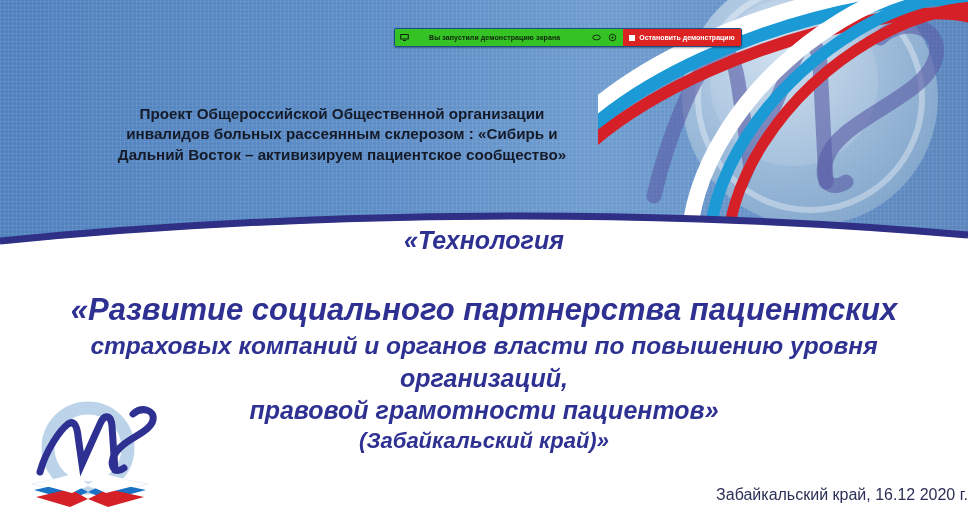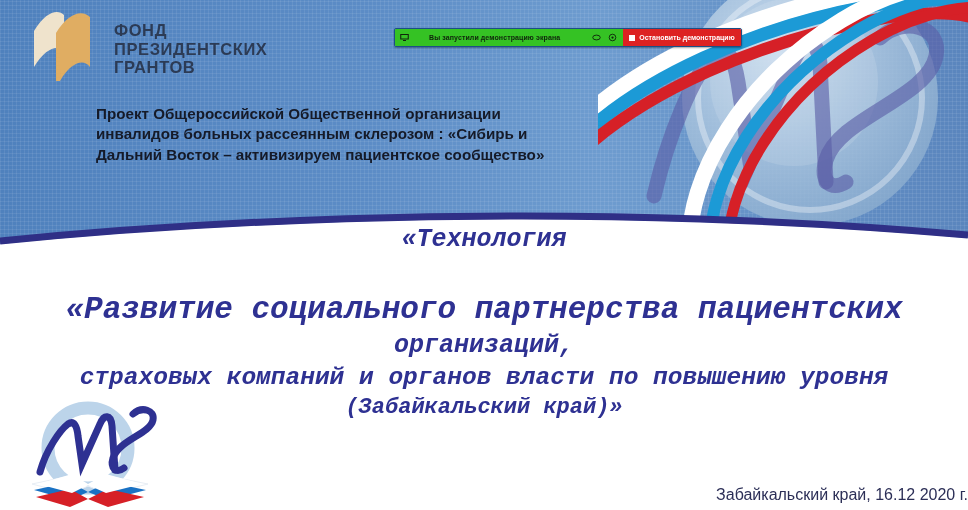--- a/index.html
+++ b/index.html
@@ -62,21 +62,21 @@
     font-weight: bold;
     font-size: 16.5px;
     letter-spacing: .6px;
   }
 
   
   .project-text {
     position: absolute;
     left: 96px; top: 104px;
     width: 492px;
-    text-align: left;
+    text-align: center;
     color: #151a28;
     font-size: 15.2px;
     font-weight: bold;
     line-height: 1.34;
   }
 
   
   .share-bar {
     position: absolute;
     left: 394px; top: 28px;
@@ -129,21 +129,21 @@
     position: absolute;
     left: 0; top: 224px;
     width: 968px;
     text-align: center;
     color: #2e3192;
     font-weight: bold;
     font-style: italic;
     line-height: 1.30;
     z-index: 10;
   }
-  .title-line { display: block; font-size: 25px; padding: 0 14px; font-family: Liberation Mono, monospace; }
+  .title-line { display: block; font-size: 25px; padding: 0 14px; }
   .title-line.l1 { font-size: 25px; }
   .title-line.l2 { font-size: 31px; margin-top: 33px; }
   .title-line.l3 { font-size: 25px; }
   .title-line.l4 { font-size: 24.5px; }
   .title-line.l5 { font-size: 25px; }
   .title-line.l6 { font-size: 22px; }
 
   
   .ms-logo {
     position: absolute;
@@ -206,31 +206,20 @@
         </g>
       </g>
     </svg>
 
     <svg class="header-svg" viewBox="0 0 968 250" preserveAspectRatio="none">
       <path d="M0 244 C 220 222 470 214 700 222 C 820 226 900 232 968 238 L968 250 L0 250 Z" fill="#ffffff"></path>
       <path d="M0 241 C 220 219 470 211 700 219 C 820 223 900 229 968 235" fill="none" stroke="#2f2f86" stroke-width="7"></path>
     </svg>
   </div>
 
-  <div class="fund-logo">
-    <svg class="fund-mark" viewBox="0 0 74 80">
-      <path d="M6 22 C18 2 30 0 36 6 L36 42 C30 36 18 38 6 58 Z" fill="#efe3cc"></path>
-      <path d="M28 24 C40 4 54 0 62 8 L62 58 C56 50 44 52 32 72 L28 72 Z" fill="#e0ad62"></path>
-    </svg>
-    <div class="fund-words">
-      <span>ФОНД</span>
-      <span>ПРЕЗИДЕНТСКИХ</span>
-      <span>ГРАНТОВ</span>
-    </div>
-  </div>
 
   <div class="project-text">Проект Общероссийской Общественной организации инвалидов больных рассеянным склерозом : «Сибирь и Дальний Восток – активизируем пациентское сообщество»</div>
 
   <div class="share-bar">
     <div class="share-green">
       <span class="share-icon-btn">
         <svg viewBox="0 0 12 12" width="9" height="9" aria-hidden="true">
           <path d="M1 2h10v6H1z" fill="none" stroke="#10240c" stroke-width="1.4"></path>
           <path d="M4 10h4" stroke="#10240c" stroke-width="1.4"></path>
         </svg>
@@ -250,22 +239,23 @@
     </div>
     <div class="share-red">
       <span class="stop-square"></span>
       <span>Остановить демонстрацию</span>
     </div>
   </div>
 
   <div class="title-block">
     <span class="title-line l1">«Технология</span>
     <span class="title-line l2">«Развитие социального партнерства пациентских</span>
+    <span class="title-line l4">страховых компаний и органов власти по повышению уровня</span>
     <span class="title-line l3">организаций,</span>
-    <span class="title-line l4">страховых компаний и органов власти по повышению уровня</span>
+    <span class="title-line l5">правовой грамотности пациентов»</span>
     <span class="title-line l6">(Забайкальский край)»</span>
   </div>
 
   <svg class="ms-logo" viewBox="0 0 150 112">
 
     <circle cx="72" cy="50" r="40" fill="none" stroke="#bcd4ea" stroke-width="13"></circle>
 
     <g>
       <path d="M16 86 L54 78 L72 88 L92 78 L132 86 L92 96 L72 88 L54 96 Z" fill="#ffffff" stroke="#e8eef5" stroke-width="1"></path>
       <path d="M18 92 L54 84 L72 94 L92 84 L130 92 L92 102 L72 94 L54 102 Z" fill="#1a72c4"></path>

